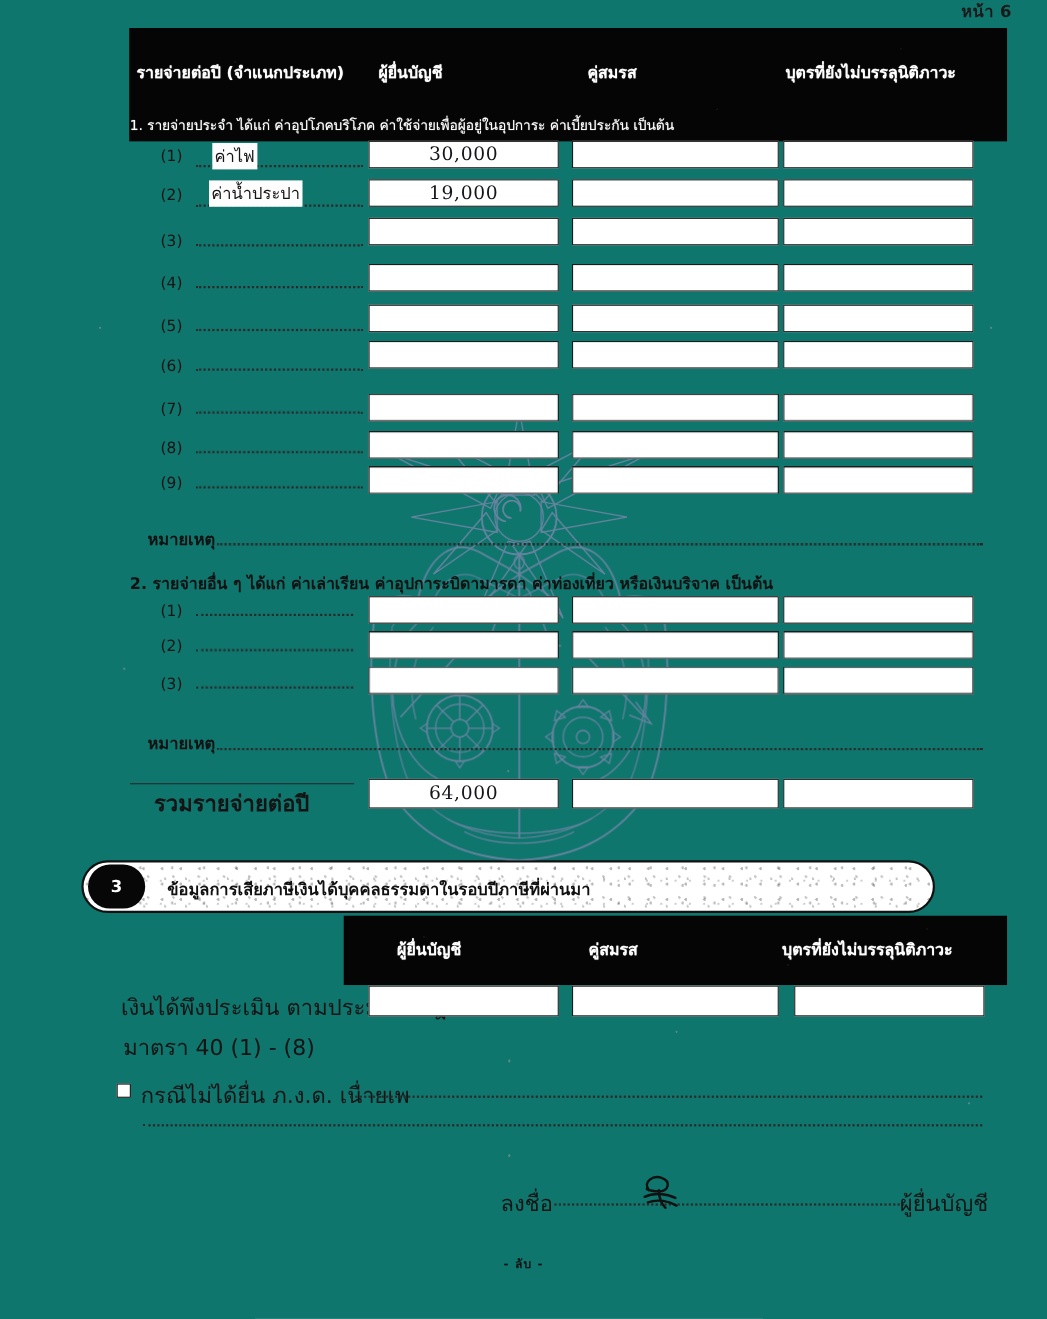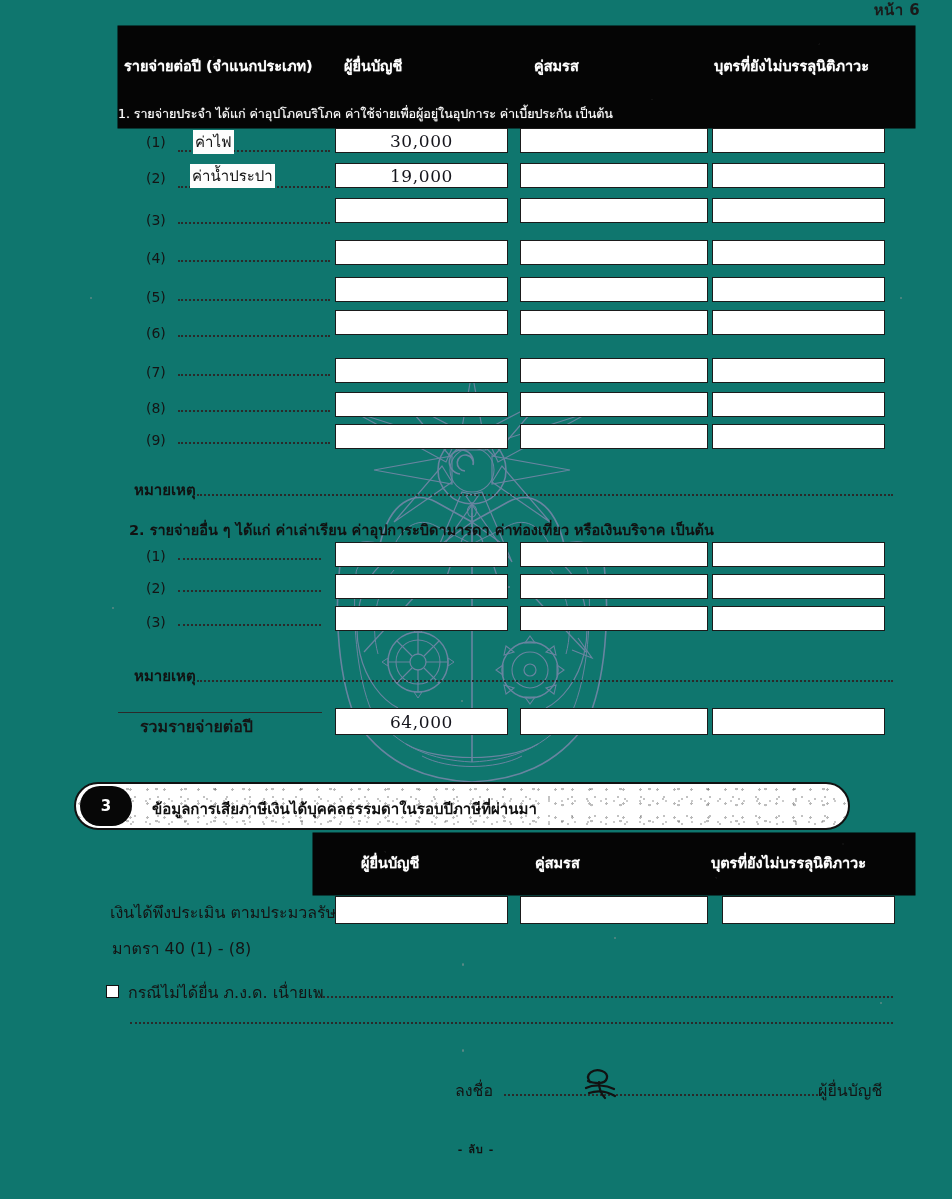--- a/index.html
+++ b/index.html
@@ -36,21 +36,21 @@
   }
   .redact .wtext{
     position:absolute;color:#fff;font-size:14.5px;font-weight:600;
     white-space:nowrap;text-shadow:0 0 1px rgba(255,255,255,.6);
     filter:blur(.28px);
   }
   .redact .wtext.small{font-size:12.6px;font-weight:500;letter-spacing:-.1px;}
 
   
   .row-label{
-    position:absolute;font-size:16px;color:#141414;white-space:nowrap;
+    position:absolute;font-size:20px;color:#141414;white-space:nowrap;
   }
   .row-num{position:absolute;font-size:14px;color:#141414;}
   .dotline{
     position:absolute;border-bottom:2px dotted #2a2a2a;height:0;
   }
   .inline-txt{
     position:absolute;font-size:15px;color:#141414;white-space:nowrap;
     background:#fdfdfd;padding:0 2px;
   }
 
@@ -65,21 +65,21 @@
     font-family:"DejaVu Serif","Liberation Serif",serif;
     letter-spacing:.6px;
   }
   .hand{
     font-family:"DejaVu Serif","Liberation Serif",serif;
     font-weight:400;
   }
 
   
   .sec-head{
-    position:absolute;font-size:14.5px;font-weight:700;color:#111;white-space:nowrap;margin-left:11px;
+    position:absolute;font-size:14.5px;font-weight:700;color:#111;white-space:nowrap;
   }
   .note-label{position:absolute;font-size:15px;font-weight:700;color:#111;}
 
   
   .rule{position:absolute;height:0;border-top:1.4px solid #2a2a2a;}
 
   
   .pill{
     position:absolute;border:2px solid #111;border-radius:26px;background:#fff;
     box-sizing:border-box;

